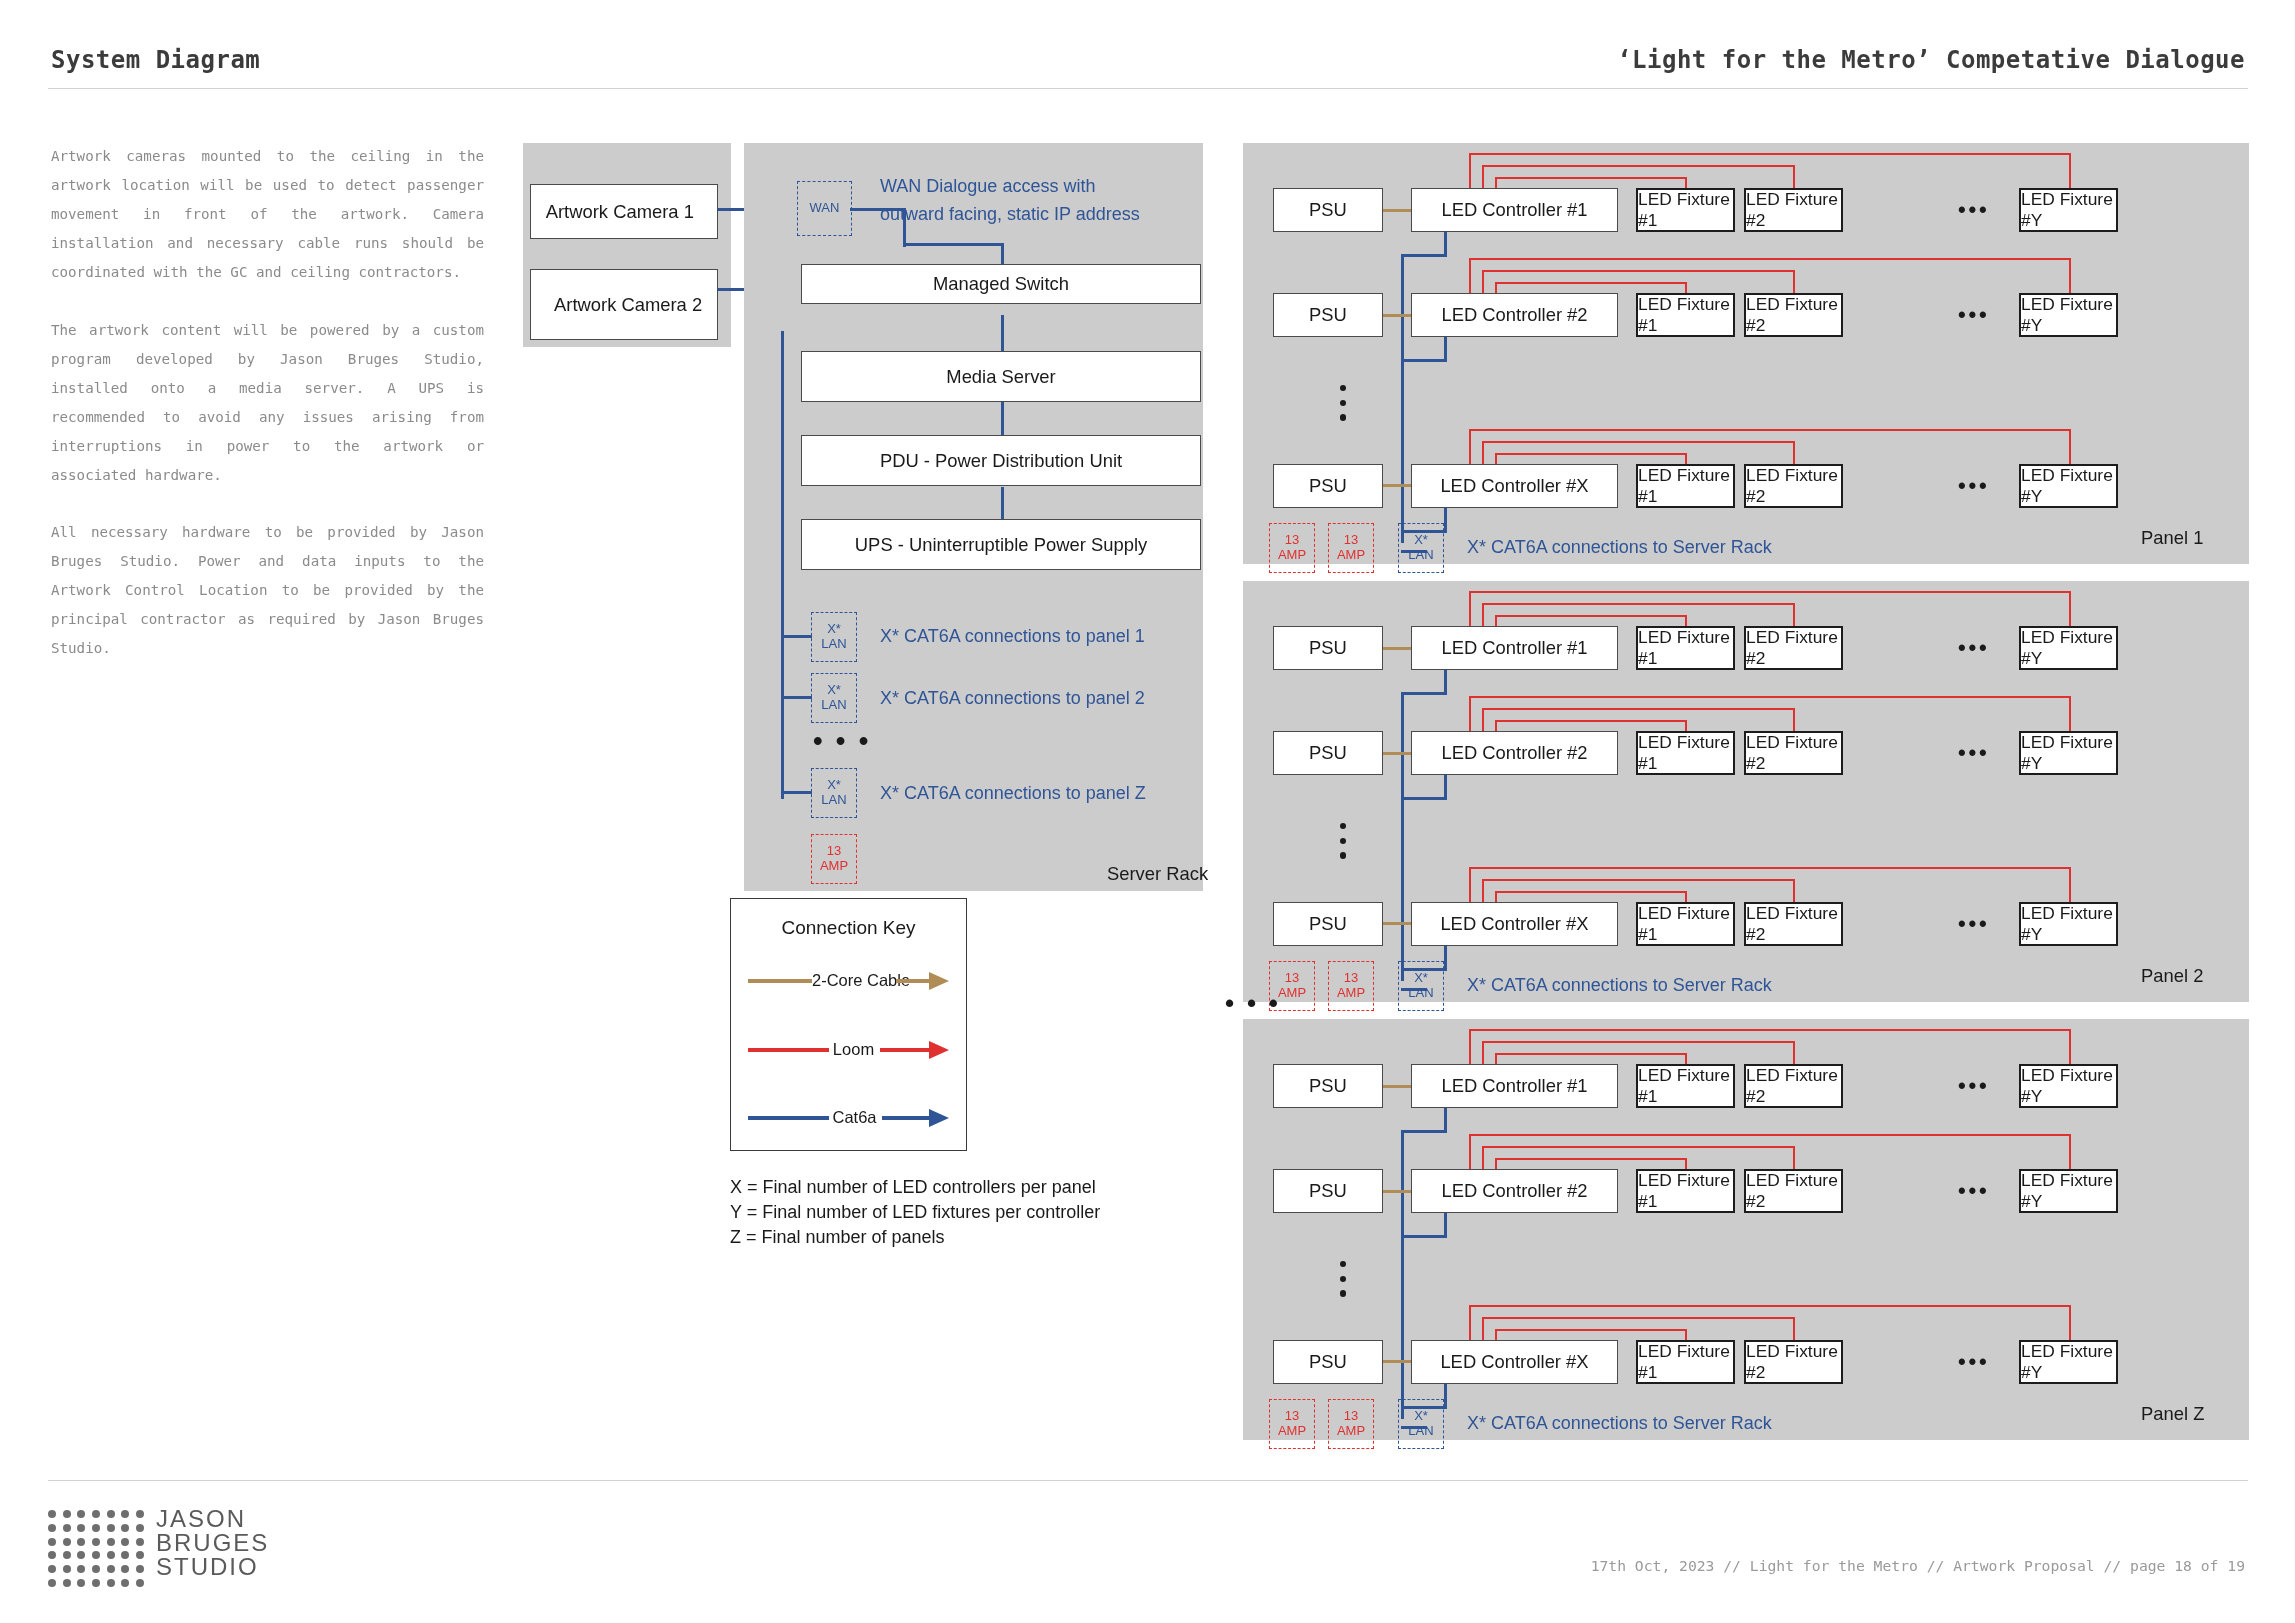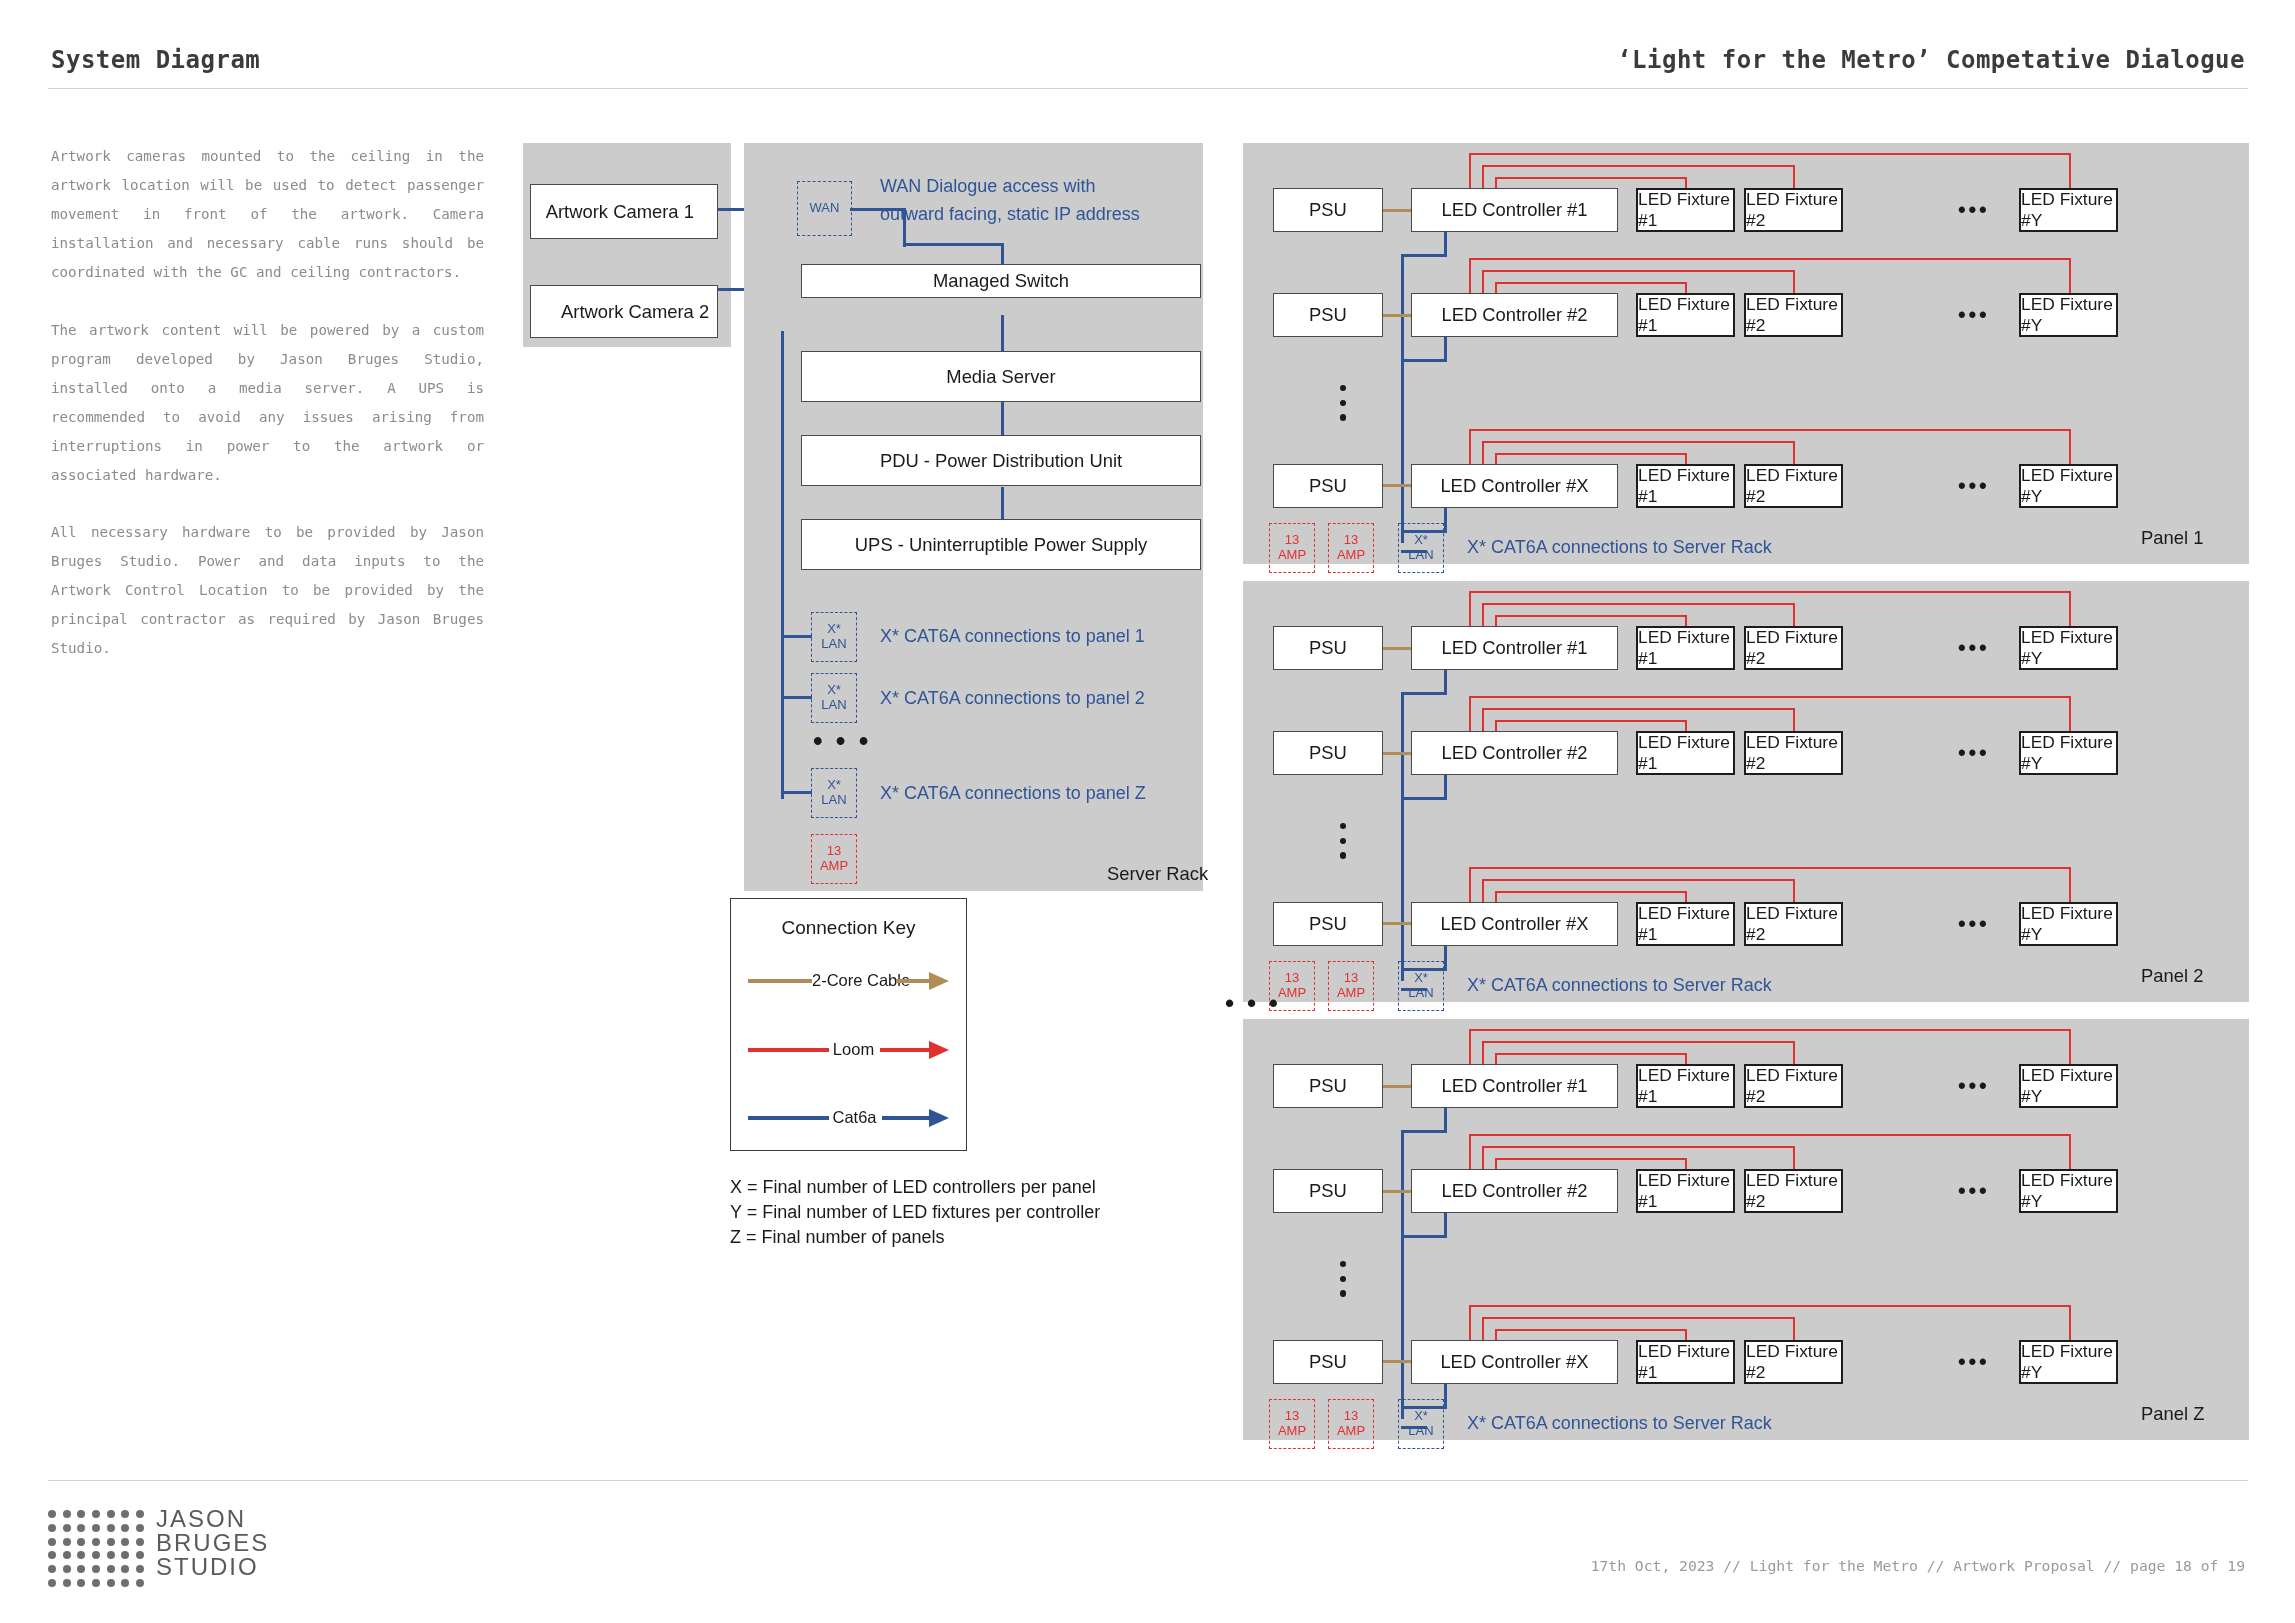--- a/index.html
+++ b/index.html
@@ -88,42 +88,42 @@
 <div class="rule" id="hdr-rule"></div>
 
 <div id="notes">
   <p>Artwork cameras mounted to the ceiling in the artwork location will be used to detect passenger movement in front of the artwork. Camera installation and necessary cable runs should be coordinated with the GC and ceiling contractors.</p>
   <p>The artwork content will be powered by a custom program developed by Jason Bruges Studio, installed onto a media server. A UPS is recommended to avoid any issues arising from interruptions in power to the artwork or associated hardware.</p>
   <p>All necessary hardware to be provided by Jason Bruges Studio. Power and data inputs to the Artwork Control Location to be provided by the principal contractor as required by Jason Bruges Studio.</p>
 </div>
 
 <div class="gray" style="left:523px;top:143px;width:208px;height:204px;"></div>
 <div class="wbox" style="left:530px;top:184px;width:188px;height:55px;justify-content:flex-start;padding-left:14.7px;">Artwork Camera 1</div>
-<div class="wbox" style="left:530px;top:269px;width:188px;height:53px;justify-content:flex-start;padding-left:30px;margin-top:16px;">Artwork Camera 2</div>
+<div class="wbox" style="left:530px;top:269px;width:188px;height:71px;justify-content:flex-start;padding-left:23px;">Artwork Camera 2</div>
 
 <div class="line lblue" style="left:718px;top:208px;width:108px;height:2.8px;"></div>
 <div class="line lblue" style="left:824px;top:208px;width:2.8px;height:83px;"></div>
 <div class="line lblue" style="left:718px;top:288px;width:108px;height:2.8px;"></div>
 <div class="line lblue" style="left:797px;top:288px;width:2.8px;height:42px;"></div>
 <div class="line lblue" style="left:797px;top:328px;width:96px;height:2.8px;"></div>
 
 <div class="gray" style="left:744px;top:143px;width:459px;height:748px;"></div>
 
 <div class="dash dash-blue" style="left:797px;top:181px;width:55px;height:55px;font-size:13px;">
   <span>WAN</span>
 </div>
 <div class="bluetext" style="left:880px;top:176px;">WAN Dialogue access with</div>
 <div class="bluetext" style="left:880px;top:204px;">outward facing, static IP address</div>
 
 <div class="line lblue" style="left:850px;top:208px;width:55px;height:2.8px;"></div>
 <div class="line lblue" style="left:903px;top:208px;width:2.8px;height:39px;"></div>
 <div class="line lblue" style="left:903px;top:243px;width:101px;height:2.8px;"></div>
 <div class="line lblue" style="left:1001px;top:243px;width:2.8px;height:40px;"></div>
 
-<div class="wbox" style="left:801px;top:264px;width:400px;height:34px;">Managed Switch</div>
+<div class="wbox" style="left:801px;top:264px;width:400px;height:40px;">Managed Switch</div>
 <div class="line lblue" style="left:1001px;top:315px;width:2.8px;height:39px;"></div>
 <div class="wbox" style="left:801px;top:351px;width:400px;height:51px;">Media Server</div>
 <div class="line lblue" style="left:1001px;top:402px;width:2.8px;height:38px;"></div>
 <div class="wbox" style="left:801px;top:435px;width:400px;height:51px;">PDU - Power Distribution Unit</div>
 <div class="line lblue" style="left:1001px;top:487px;width:2.8px;height:35px;"></div>
 <div class="wbox" style="left:801px;top:519px;width:400px;height:51px;">UPS - Uninterruptible Power Supply</div>
 
 <div class="line lblue" style="left:781px;top:331px;width:2.8px;height:468px;"></div>
 
 <div class="line lblue" style="left:781px;top:635px;width:31px;height:2.8px;"></div>

